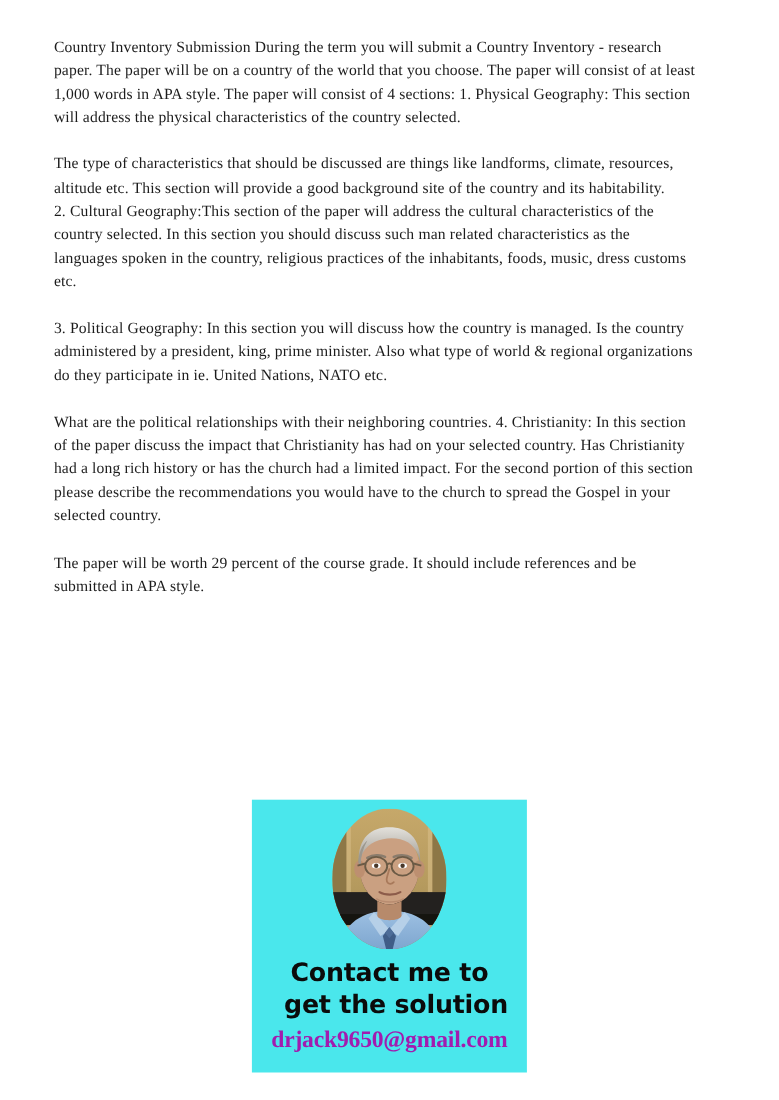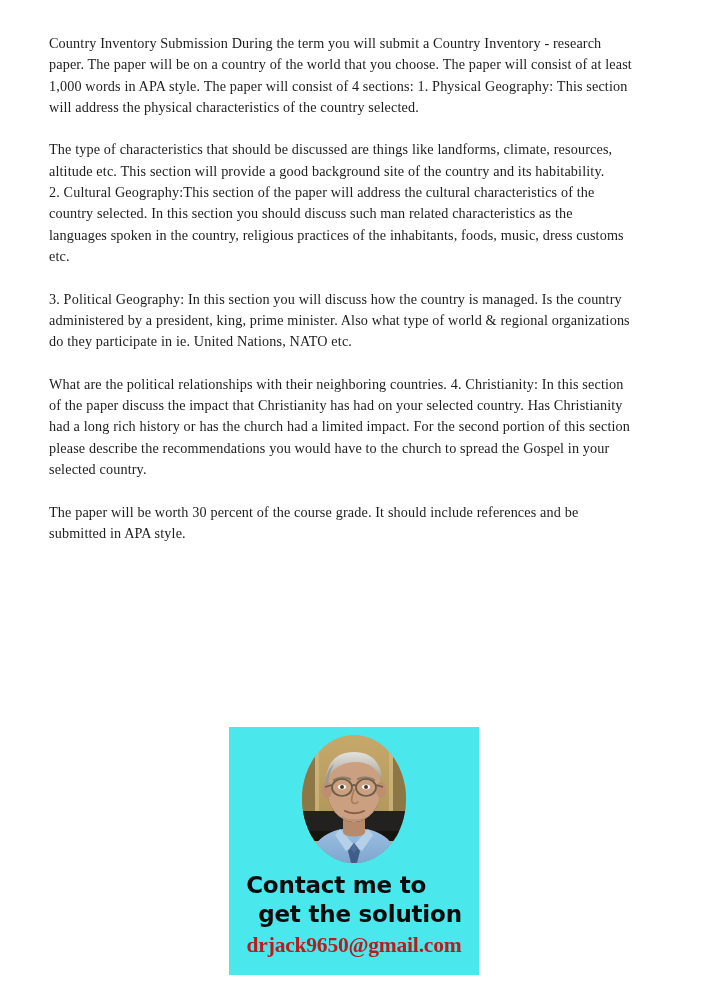--- a/index.html
+++ b/index.html
@@ -74,47 +74,48 @@
     display: block;
   }
 
   .card-heading {
     margin-top: 8px;
     font-family: "DejaVu Sans", "Liberation Sans", sans-serif;
     font-weight: bold;
     font-size: 23px;
     line-height: 29px;
     color: #0b0b0b;
+    text-align: center;
     letter-spacing: -0.2px;
   }
   .card-heading .line2 { display: block; margin-left: 12px; }
 
   .card-email {
     margin-top: 3px;
     font-family: "Liberation Serif", "DejaVu Serif", serif;
     font-weight: bold;
     font-size: 21.5px;
     line-height: 26px;
-    color: #b91c1c;
+    color: #a21caf;
     text-align: center;
     letter-spacing: -0.2px;
   }
 </style>
 </head>
 <body>
 
 <div class="page">
 
   <div class="doc-body">
     <p class="para">Country Inventory Submission During the term you will submit a Country Inventory - research paper. The paper will be on a country of the world that you choose. The paper will consist of at least 1,000 words in APA style. The paper will consist of 4 sections: 1. Physical Geography: This section will address the physical characteristics of the country selected.</p>
     <p class="para">The type of characteristics that should be discussed are things like landforms, climate, resources, altitude etc. This section will provide a good background site of the country and its habitability.
 2. Cultural Geography:This section of the paper will address the cultural characteristics of the country selected. In this section you should discuss such man related characteristics as the languages spoken in the country, religious practices of the inhabitants, foods, music, dress customs etc.</p>
     <p class="para">3. Political Geography: In this section you will discuss how the country is managed. Is the country administered by a president, king, prime minister. Also what type of world &amp; regional organizations do they participate in ie. United Nations, NATO etc.</p>
     <p class="para">What are the political relationships with their neighboring countries. 4. Christianity: In this section of the paper discuss the impact that Christianity has had on your selected country. Has Christianity had a long rich history or has the church had a limited impact. For the second portion of this section please describe the recommendations you would have to the church to spread the Gospel in your selected country.</p>
-    <p class="para">The paper will be worth 30 percent of the course grade. It should include references and be submitted in APA style.</p>
+    <p class="para">The paper will be worth 29 percent of the course grade. It should include references and be submitted in APA style.</p>
   </div>
 
   <div class="contact-card" style="background: rgb(74, 231, 236);">
 
     <div class="portrait-wrap">
       <svg class="portrait" viewBox="0 0 104 128" preserveAspectRatio="xMidYMid slice">
         <defs>
           <linearGradient id="wallg" x1="0" y1="0" x2="0" y2="1">
             <stop offset="0%" stop-color="#c6a86a"></stop>
             <stop offset="55%" stop-color="#b59a5e"></stop>

